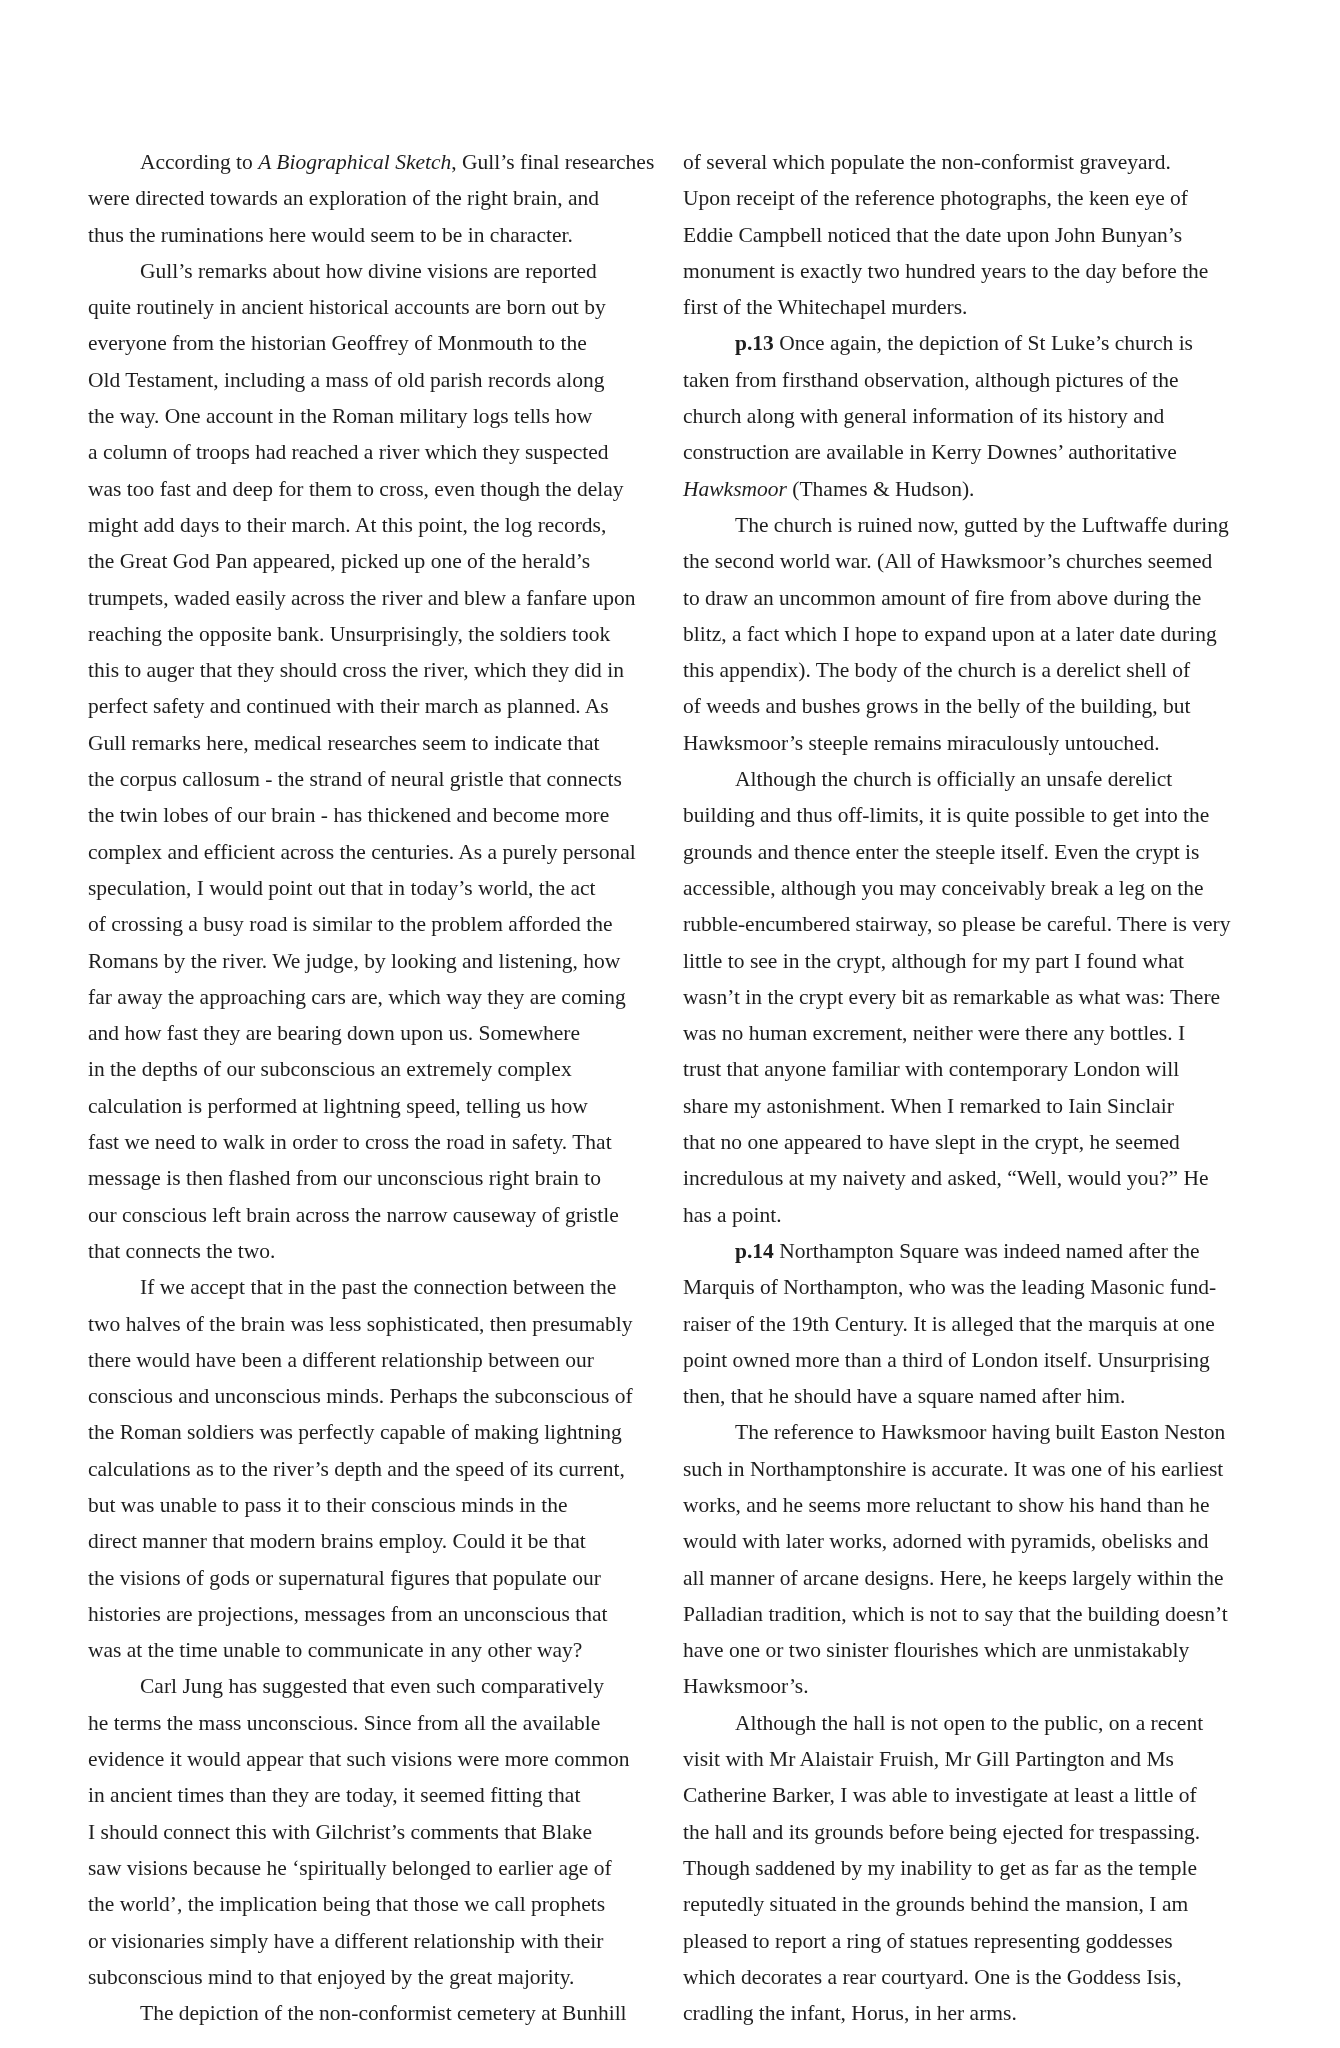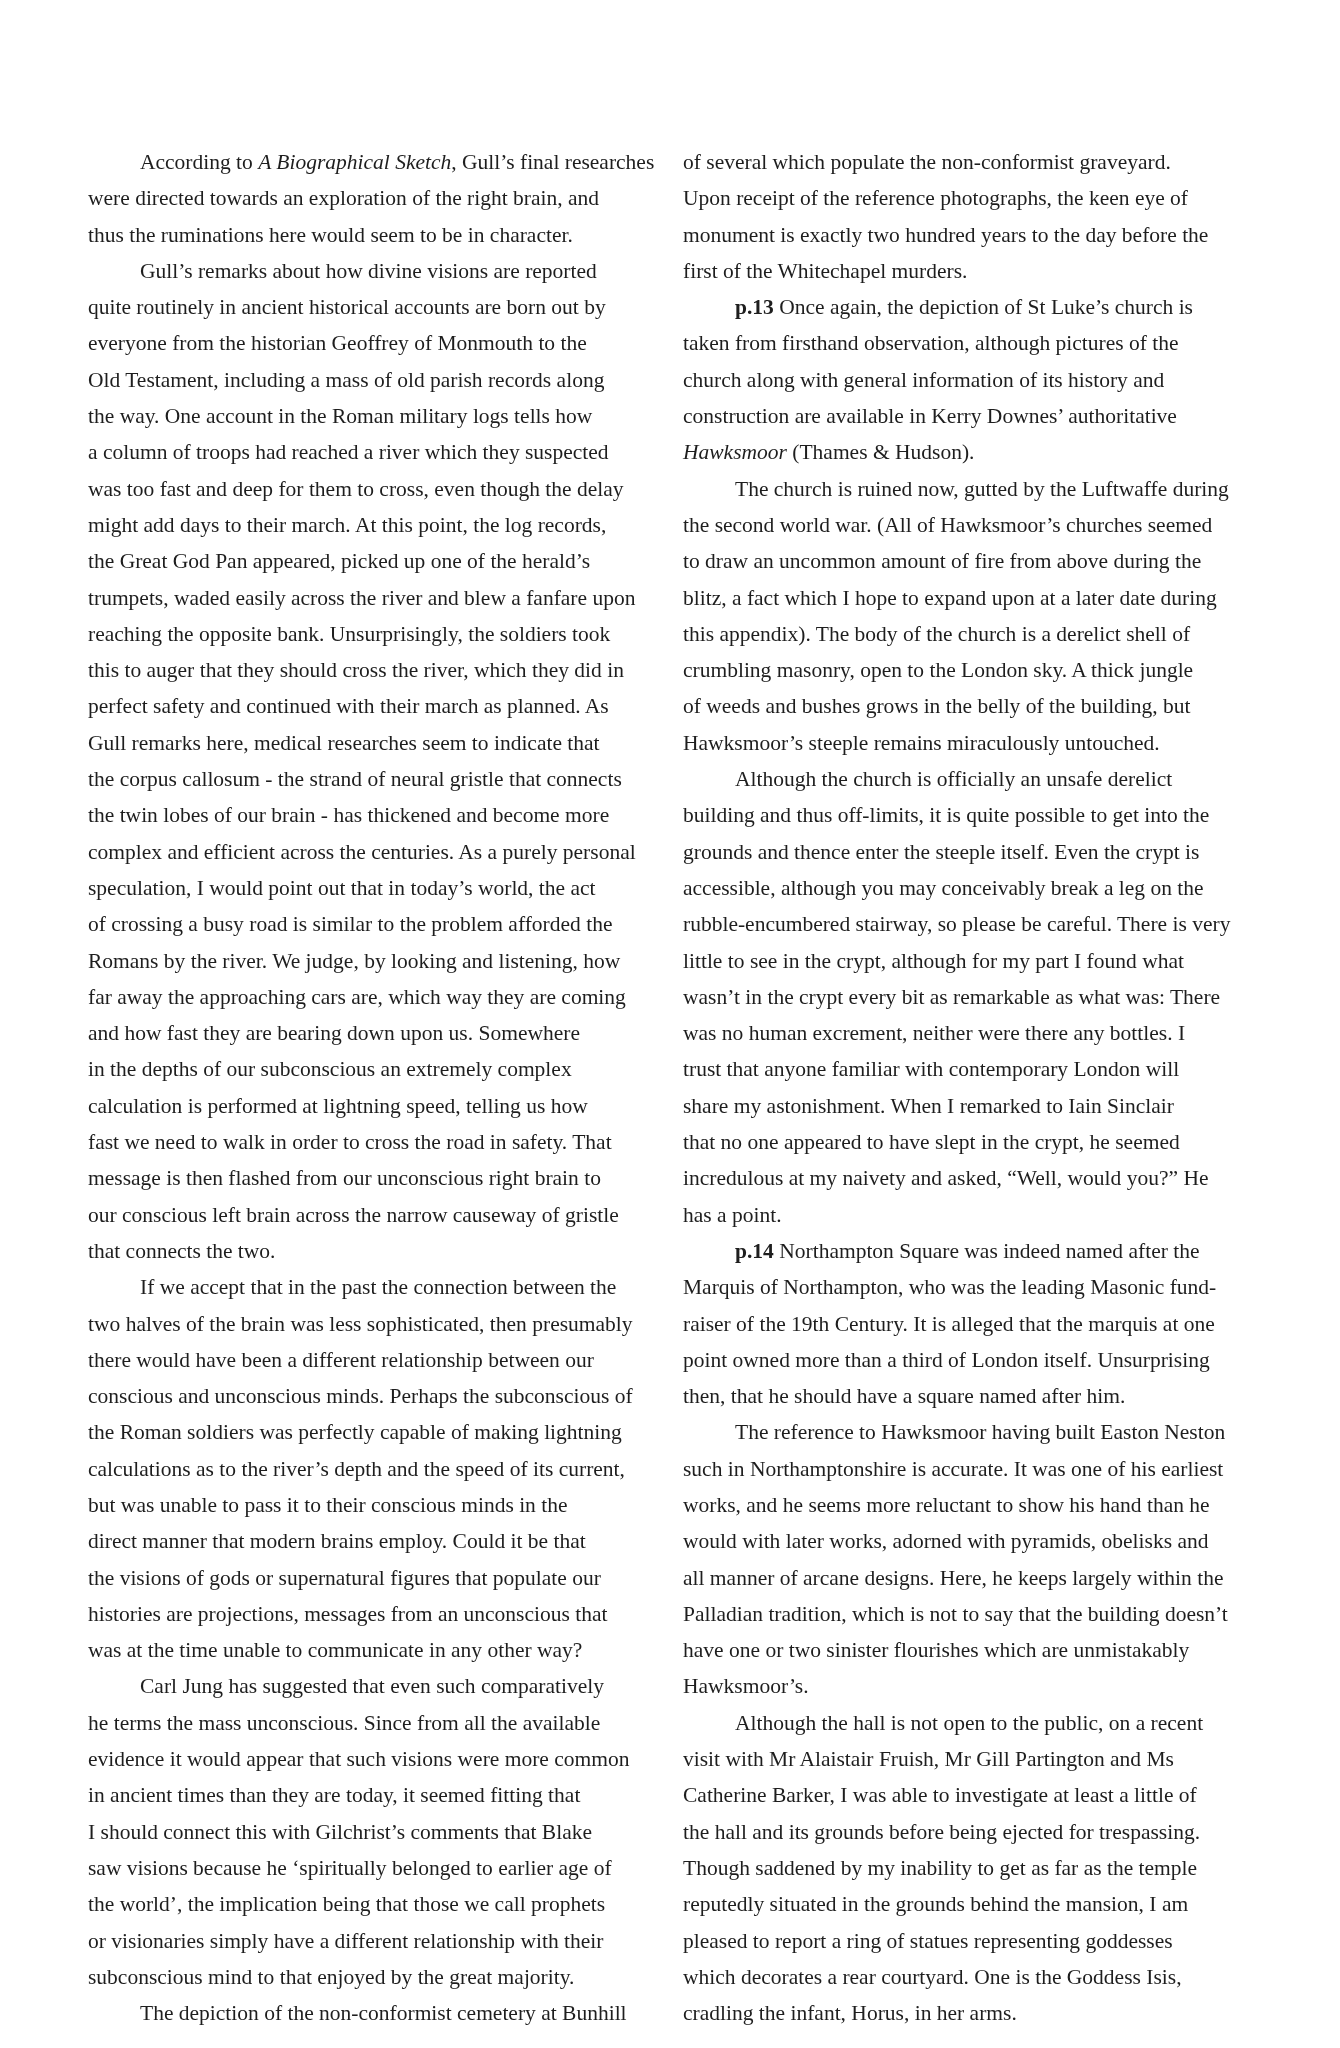--- a/index.html
+++ b/index.html
@@ -71,33 +71,33 @@
       <div class="line"><span>I should connect this with Gilchrist’s comments that Blake</span></div>
       <div class="line"><span>saw visions because he ‘spiritually belonged to earlier age of</span></div>
       <div class="line"><span>the world’, the implication being that those we call prophets</span></div>
       <div class="line"><span>or visionaries simply have a different relationship with their</span></div>
       <div class="line"><span>subconscious mind to that enjoyed by the great majority.</span></div>
       <div class="line indent"><span>The depiction of the non-conformist cemetery at Bunhill</span></div>
     </div>
   <div class="column col-right" id="col-right">
       <div class="line"><span>of several which populate the non-conformist graveyard.</span></div>
       <div class="line"><span>Upon receipt of the reference photographs, the keen eye of</span></div>
+      <div class="line"><span>Eddie Campbell noticed that the date upon John Bunyan’s</span></div>
       <div class="line"><span>monument is exactly two hundred years to the day before the</span></div>
       <div class="line"><span>first of the Whitechapel murders.</span></div>
       <div class="line indent"><span class="b">p.13</span><span> Once again, the depiction of St Luke’s church is</span></div>
       <div class="line"><span>taken from firsthand observation, although pictures of the</span></div>
       <div class="line"><span>church along with general information of its history and</span></div>
       <div class="line"><span>construction are available in Kerry Downes’ authoritative</span></div>
       <div class="line"><span class="it">Hawksmoor</span><span> (Thames &amp; Hudson).</span></div>
       <div class="line indent"><span>The church is ruined now, gutted by the Luftwaffe during</span></div>
       <div class="line"><span>the second world war. (All of Hawksmoor’s churches seemed</span></div>
       <div class="line"><span>to draw an uncommon amount of fire from above during the</span></div>
       <div class="line"><span>blitz, a fact which I hope to expand upon at a later date during</span></div>
       <div class="line"><span>this appendix). The body of the church is a derelict shell of</span></div>
-      <div class="line"><span>crumbling masonry, open to the London sky. A thick jungle</span></div>
       <div class="line"><span>of weeds and bushes grows in the belly of the building, but</span></div>
       <div class="line"><span>Hawksmoor’s steeple remains miraculously untouched.</span></div>
       <div class="line indent"><span>Although the church is officially an unsafe derelict</span></div>
       <div class="line"><span>building and thus off-limits, it is quite possible to get into the</span></div>
       <div class="line"><span>grounds and thence enter the steeple itself. Even the crypt is</span></div>
       <div class="line"><span>accessible, although you may conceivably break a leg on the</span></div>
       <div class="line"><span>rubble-encumbered stairway, so please be careful. There is very</span></div>
       <div class="line"><span>little to see in the crypt, although for my part I found what</span></div>
       <div class="line"><span>wasn’t in the crypt every bit as remarkable as what was: There</span></div>
       <div class="line"><span>was no human excrement, neither were there any bottles. I</span></div>

